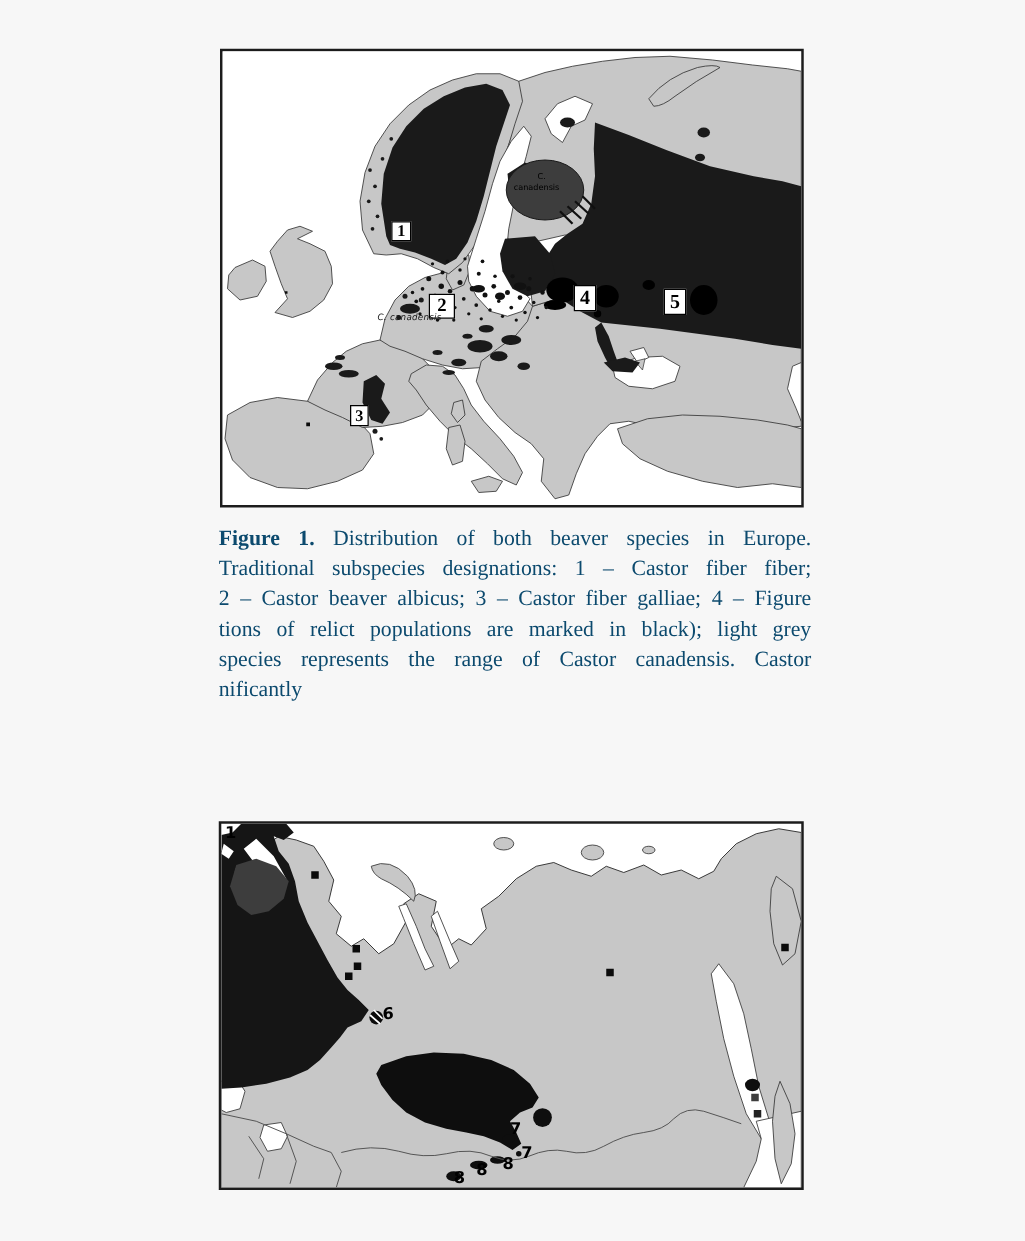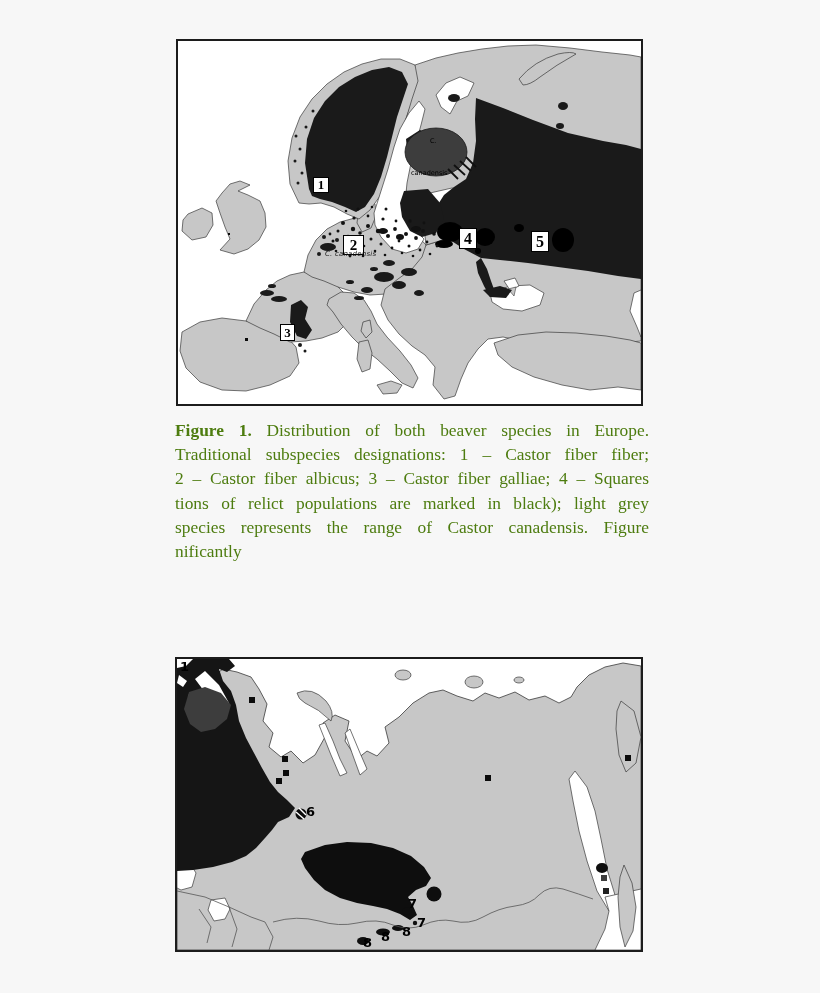--- a/index.html
+++ b/index.html
@@ -19,21 +19,21 @@
     font-family:"Liberation Serif",serif;font-weight:bold;
     display:flex;align-items:center;justify-content:center;box-sizing:border-box;
   }
   .tiny-label{position:absolute;font:italic 7px "DejaVu Sans",sans-serif;color:#151515;white-space:nowrap;letter-spacing:.2px}
   .k-label{position:absolute;font:6.5px "DejaVu Sans",sans-serif;color:#000;white-space:nowrap}
   .bnum{position:absolute;font-family:"DejaVu Sans",sans-serif;font-weight:bold;font-size:13px;color:#000;line-height:13px}
   .sq{position:absolute;width:6px;height:6px;background:#0b0b0b}
   .mk{position:absolute;background:#0b0b0b}
   #caption{
     position:absolute;left:175px;top:418px;width:474px;
-    font-size:17.4px;line-height:24.2px;color:#4d7c0f;
+    font-size:17.4px;line-height:24.2px;color:#0c4a6e;
   }
   .cap-line{text-align:justify;text-align-last:justify;white-space:normal}
   .cap-line.last{text-align:center;text-align-last:left}
   .b{font-weight:bold}
   .i{}
 </style>
 </head>
 <body>
 
 <div class="map" id="top-map">
@@ -185,34 +185,34 @@
         <line x1="288" y1="116" x2="298" y2="126"></line>
       </g>
     </g>
   </svg>
   <div class="overlay" id="top-map-overlay">
       <div class="num-box" style="left: 135px; top: 136px; width: 16px; height: 16px; font-size: 13px;">1</div>
       <div class="num-box" style="left: 165px; top: 194px; width: 21px; height: 20px; font-size: 15px;">2</div>
       <div class="num-box" style="left: 102px; top: 283px; width: 15px; height: 17px; font-size: 13px;">3</div>
       <div class="num-box" style="left: 281px; top: 187px; width: 18px; height: 21px; font-size: 16px;">4</div>
       <div class="num-box" style="left: 353px; top: 190px; width: 18px; height: 21px; font-size: 16px;">5</div>
-      <div class="tiny-label" style="left: 137px; top: 209px; padding-left: 10px;">C. canadensis</div>
+      <div class="tiny-label" style="left: 114px; top: 209px; padding-left: 10px;">C. canadensis</div>
       <div class="k-label" style="left: 252px; top: 96px;">C.</div>
-      <div class="k-label" style="left: 233px; top: 105px; margin-top: 23px;">canadensis</div>
+      <div class="k-label" style="left: 233px; top: 105px;">canadensis</div>
       <div class="mk" style="left: 67px; top: 297px; width: 3px; height: 3px;"></div>
       <div class="mk" style="left: 50px; top: 192px; width: 2px; height: 2px;"></div>
     </div>
 </div>
 
 <div id="caption">
     <div class="cap-line"><span class="b ">Figure 1.</span><span class=""> Distribution of both beaver species in Europe.</span></div>
     <div class="cap-line"><span class="">Traditional subspecies designations: 1 – </span><span class="i">Castor fiber fiber</span><span class="">;</span></div>
-    <div class="cap-line"><span class="">2 – </span><span class="i">Castor fiber albicus</span><span class="">; 3 – </span><span class="i">Castor fiber galliae</span><span class="">; 4 – </span><span class="i">Squares</span></div>
+    <div class="cap-line"><span class="">2 – </span><span class="i">Castor beaver albicus</span><span class="">; 3 – </span><span class="i">Castor fiber galliae</span><span class="">; 4 – </span><span class="i">Figure</span></div>
     <div class="cap-line"><span class="">tions of relict populations are marked in black); light grey</span></div>
-    <div class="cap-line"><span class="">species represents the range of </span><span class="i">Castor canadensis</span><span class="">. Figure</span></div>
+    <div class="cap-line"><span class="">species represents the range of </span><span class="i">Castor canadensis</span><span class="">. Castor</span></div>
     <div class="cap-line last"><span class="">nificantly</span></div>
   </div>
 
 <div class="map" id="bottom-map">
   <svg width="464" height="291" viewBox="0 0 464 291">
     <rect x="0" y="0" width="464" height="291" fill="#ffffff"></rect>
 
     <path d="M0,22 L18,14 32,20 46,10 60,13 74,18 82,30 90,45 86,62 96,74 92,88 104,98 114,92 126,104 138,96 148,78 146,64 158,56 172,62 168,82 180,100 190,92 200,97 212,84 208,68 222,58 236,44 252,34 266,31 280,37 296,42 308,34 322,39 338,33 352,41 368,37 382,44 394,38 400,28 412,16 428,8 446,4 464,7 L464,291 L0,291 Z" fill="#c7c7c7" stroke="#3a3a3a" stroke-width="0.8"></path>
 
     <g fill="#ffffff" stroke="#3a3a3a" stroke-width="0.7">

